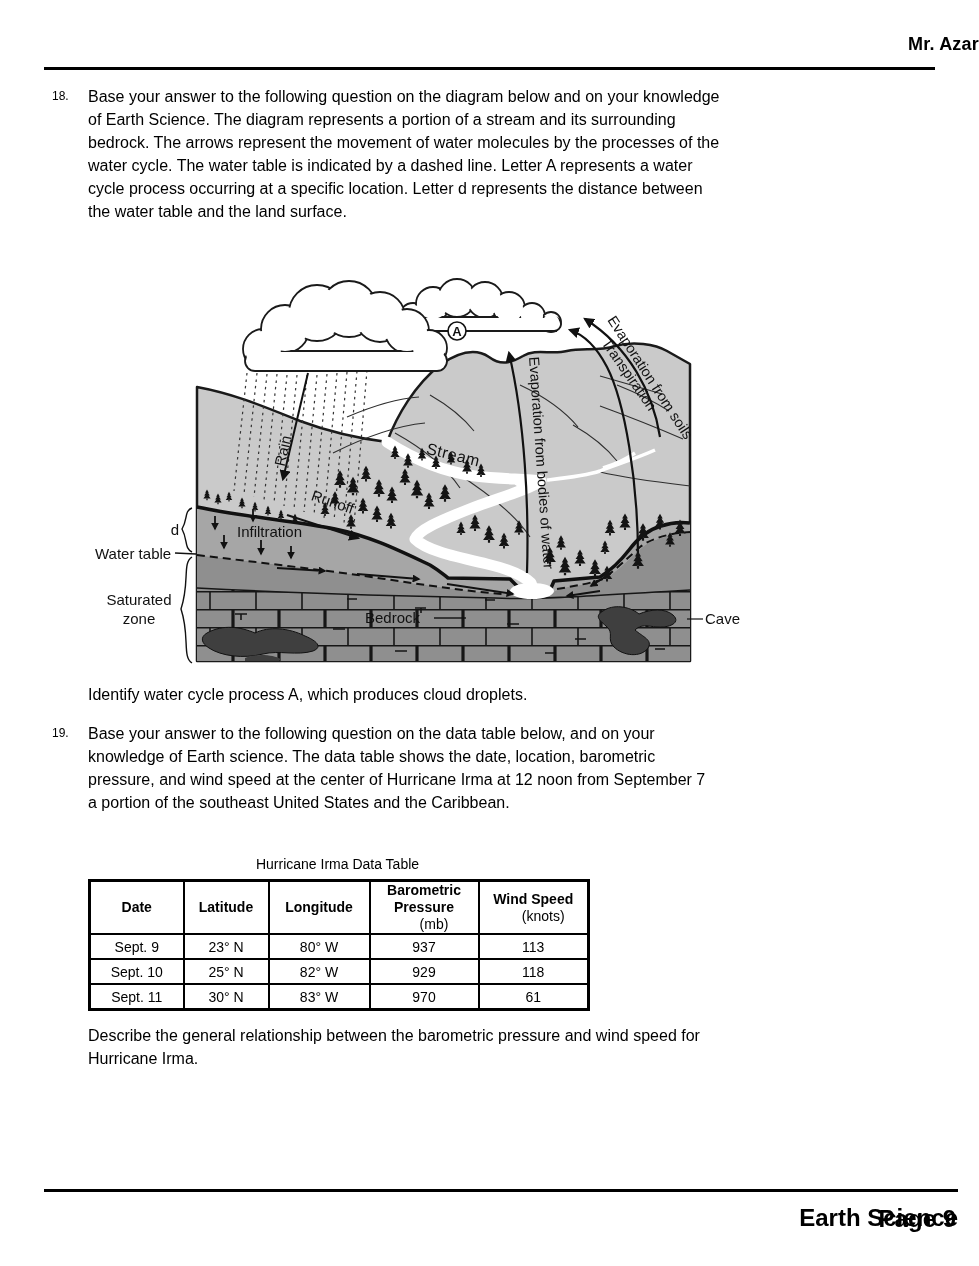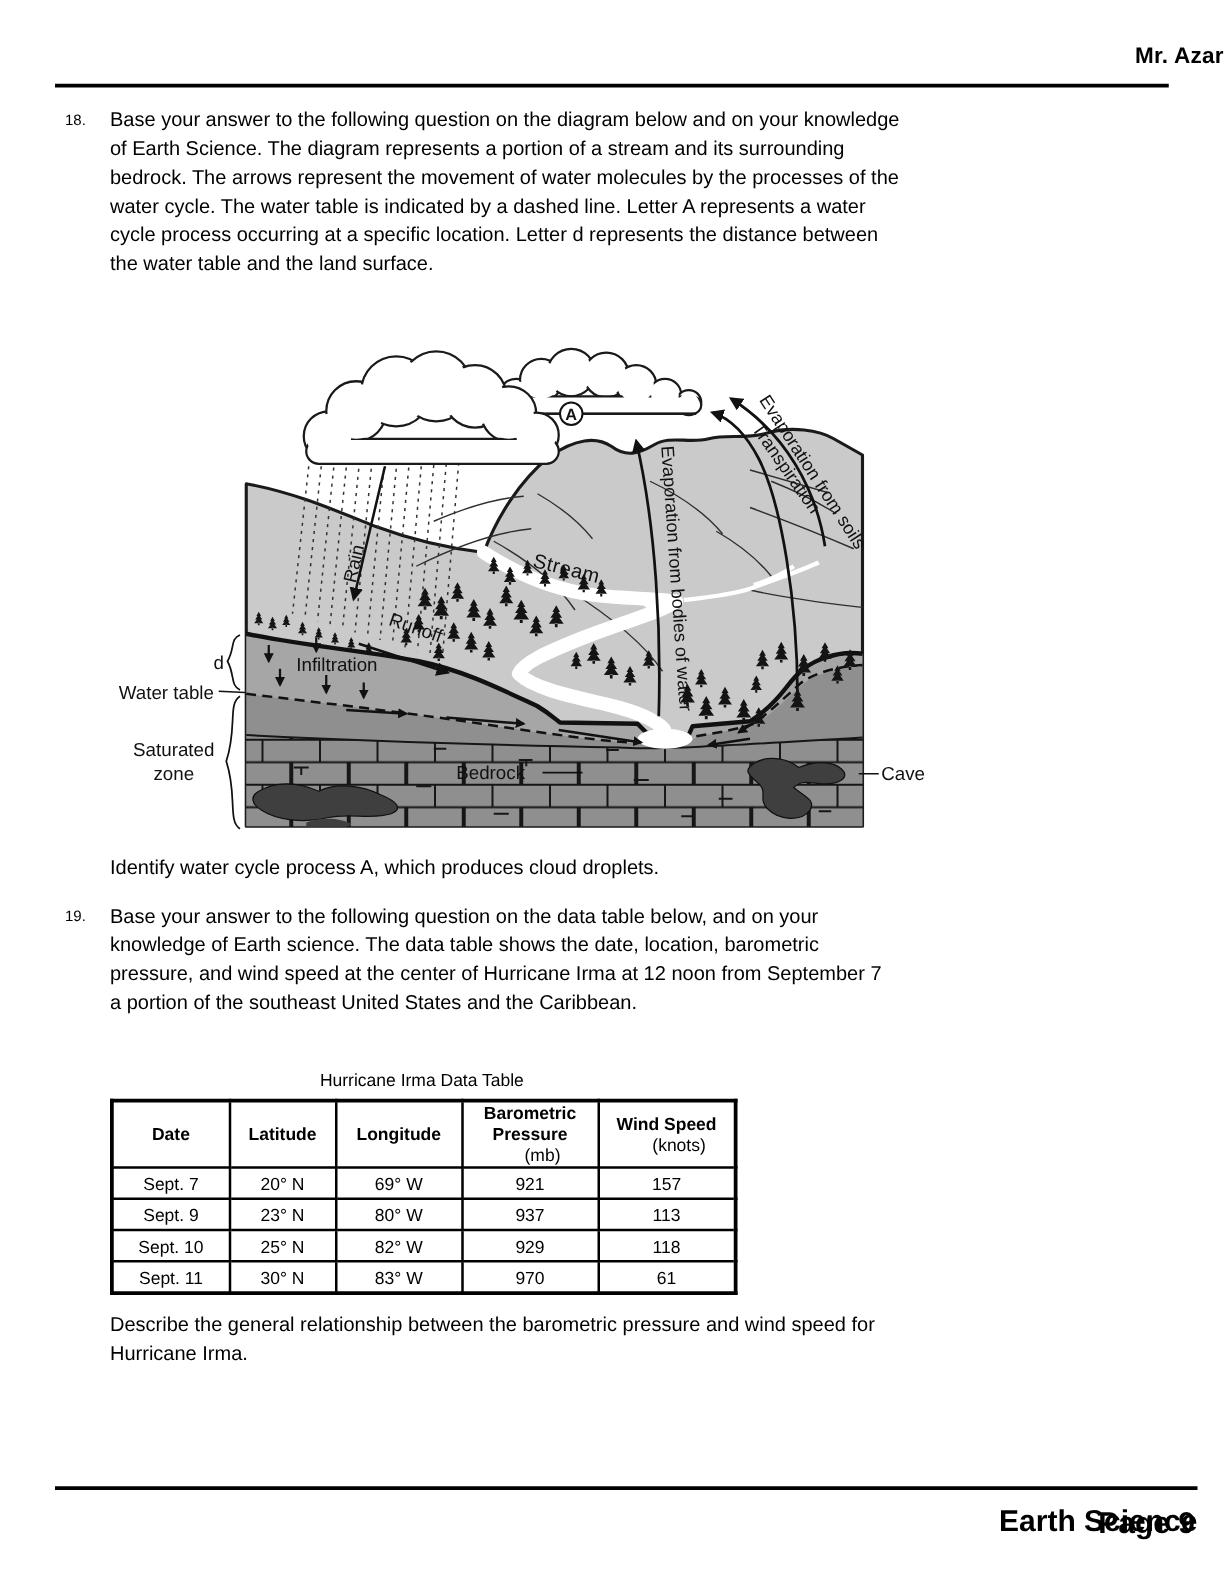--- a/index.html
+++ b/index.html
@@ -285,27 +285,20 @@
         <span class="normal">(mb)</span>
       </th>
       <th>
         <span>Wind Speed</span><br>
         <span class="normal">(knots)</span>
       </th>
     </tr>
   </thead>
   <tbody>
     <tr>
-      <td>Sept. 7</td>
-      <td>20° N</td>
-      <td>69° W</td>
-      <td>921</td>
-      <td>157</td>
-    </tr>
-    <tr>
       <td>Sept. 9</td>
       <td>23° N</td>
       <td>80° W</td>
       <td>937</td>
       <td>113</td>
     </tr>
     <tr>
       <td>Sept. 10</td>
       <td>25° N</td>
       <td>82° W</td>

